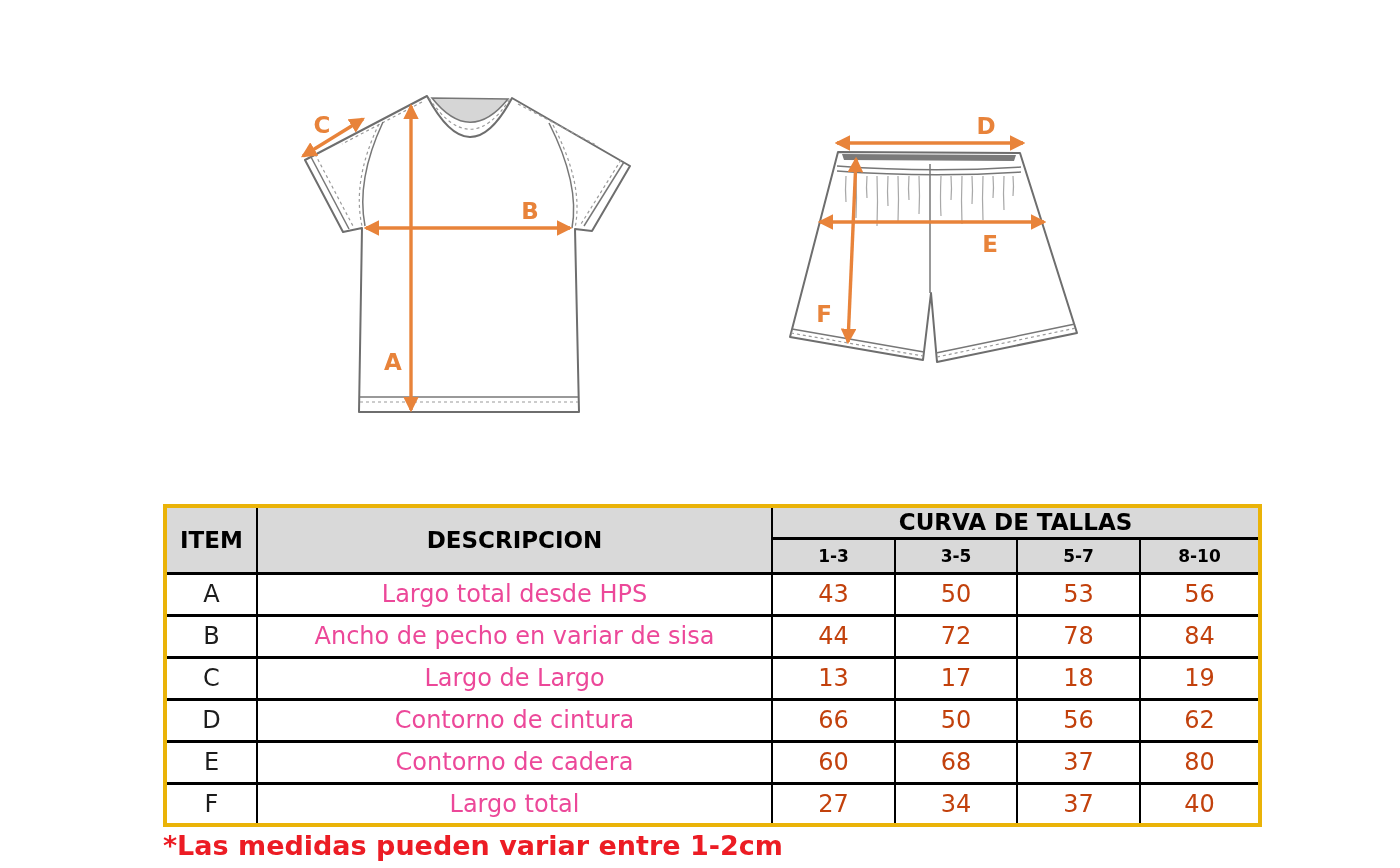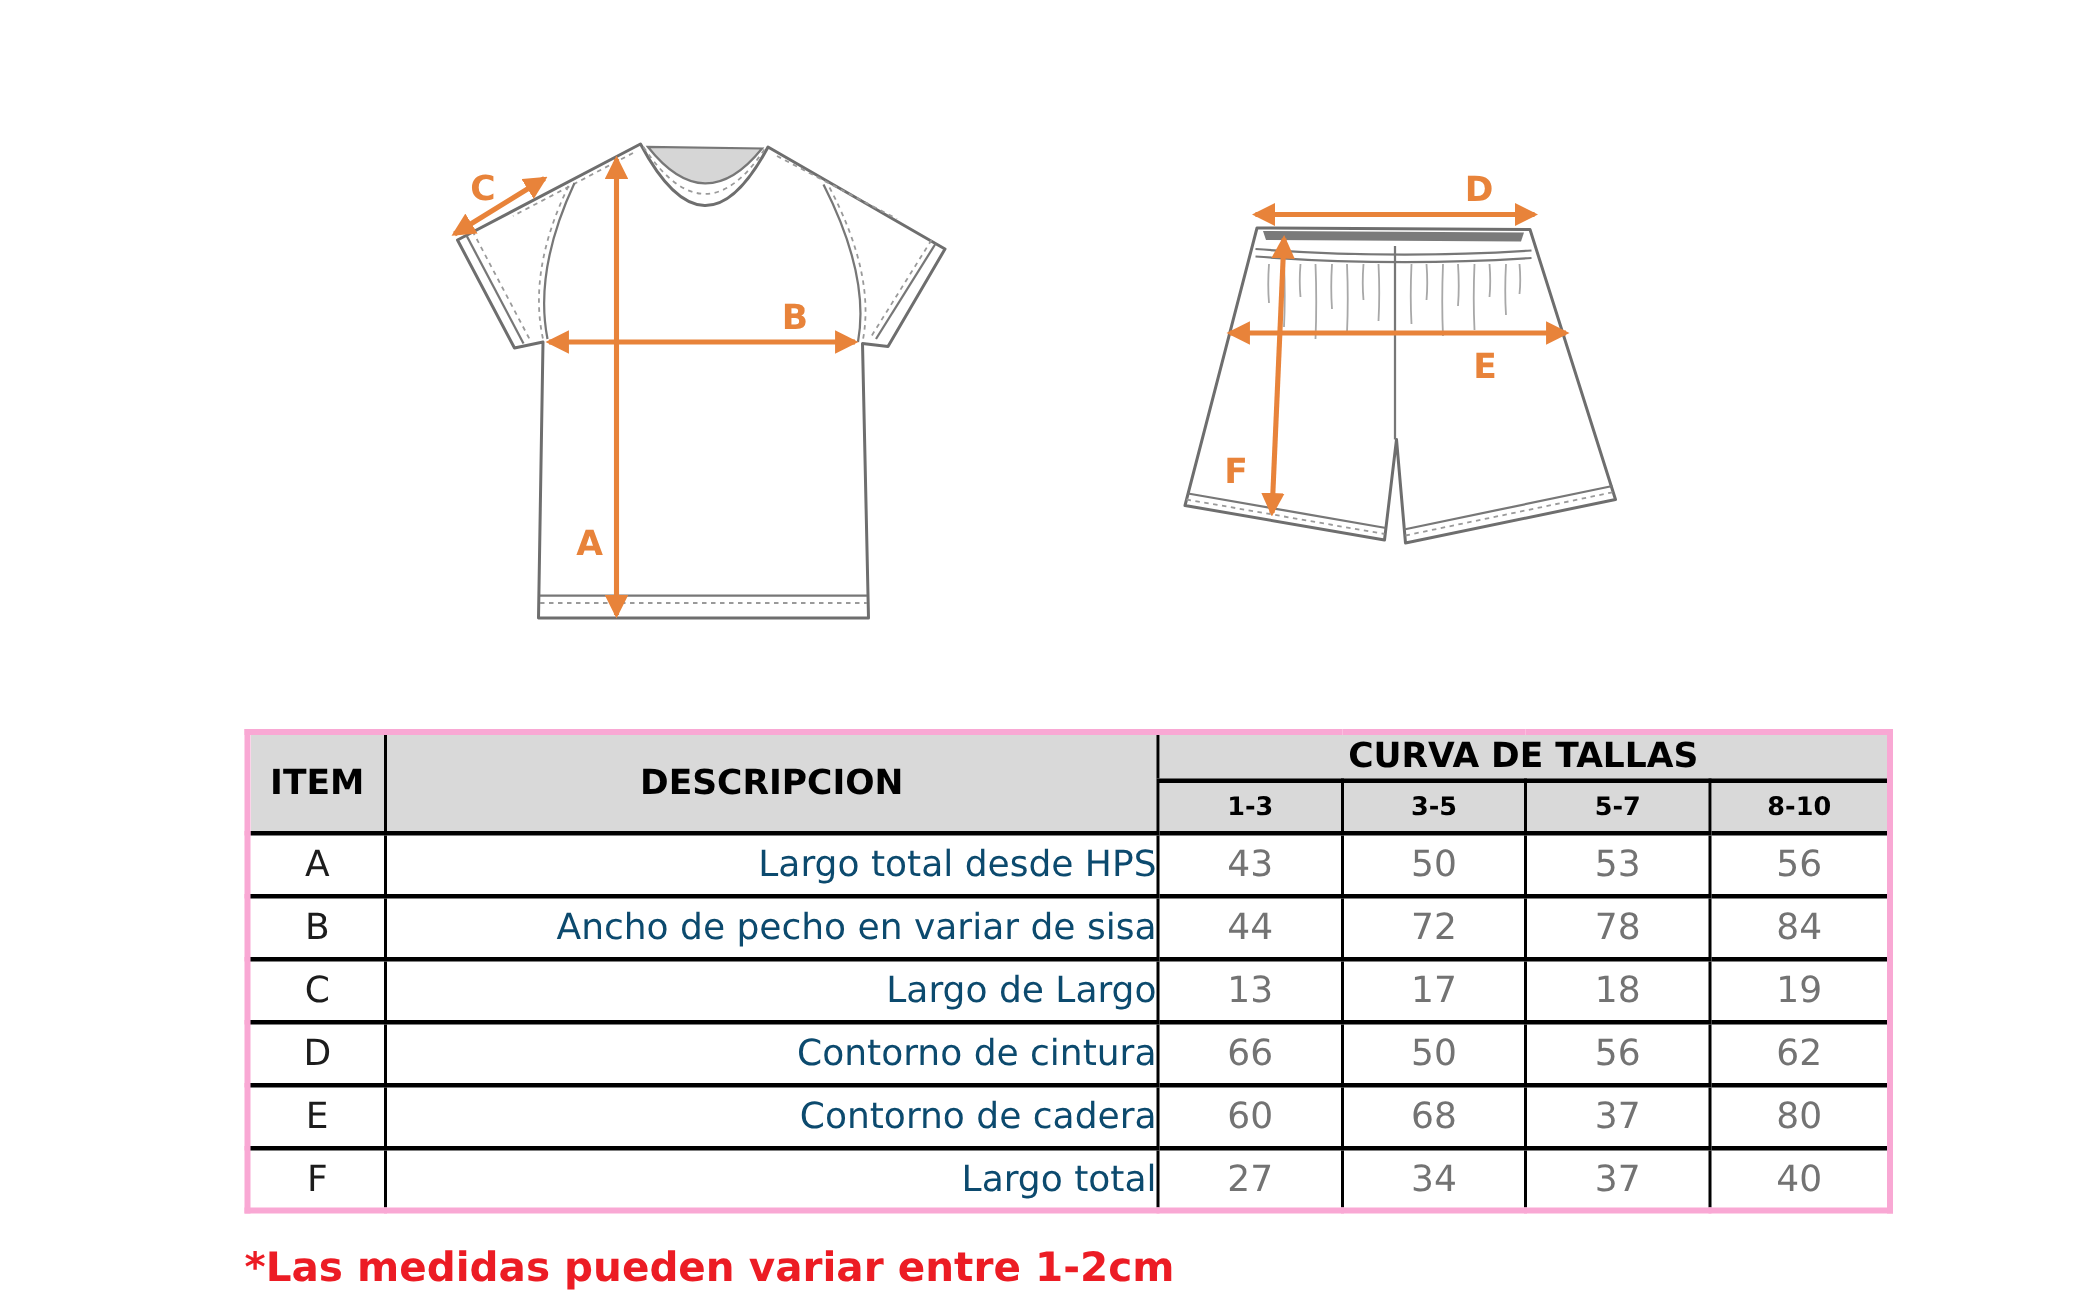--- a/index.html
+++ b/index.html
@@ -9,39 +9,39 @@
   }
   svg text{
     font-family:"DejaVu Sans","Liberation Sans",sans-serif;
     font-weight:bold;font-size:23px;fill:#E8833A;
   }
   .diagram{position:absolute;}
   .tshirt{left:280px;top:80px;}
   .shorts{left:780px;top:100px;}
 
   table.size-table{
-    position:absolute;left:163px;top:486px;width:1095px;
+    position:absolute;left:163px;top:504px;width:1095px;
     border-collapse:collapse;table-layout:fixed;
-    border:4px solid #f9a8d4;
+    border:4px solid #eab308;
   }
   table.size-table th,table.size-table td{
     border:2px solid #000;border-top-width:3px;border-bottom-width:3px;
     padding:0;overflow:hidden;white-space:nowrap;
   }
   table.size-table thead th{
     background:#D9D9D9;font-weight:bold;color:#000;text-align:center;
   }
   th.hdr-main{font-size:23px;}
   th.hdr-size{font-size:17px;}
   tr.hdr-row-1{height:32px;}
   tr.hdr-row-2{height:35px;}
   tbody tr{height:42px;}
   td.item{font-size:24px;text-align:center;color:#1c1c1c;}
-  td.desc{font-size:24px;text-align:right;padding-left:9px;color:#0c4a6e;margin-top:37px;}
-  td.val{font-size:24px;text-align:center;color:#737373;}
+  td.desc{font-size:24px;text-align:center;padding-left:9px;color:#ec4899;margin-top:37px;}
+  td.val{font-size:24px;text-align:center;color:#c2410c;}
 
   .footnote{
     position:absolute;left:163px;top:830px;width:1095px;
     text-align:left;padding-right:6px;box-sizing:border-box;
     font-size:27px;font-weight:bold;color:#EC1C24;
   }
   .outline{fill:#ffffff;stroke:#6e6e6e;stroke-width:2;stroke-linejoin:round;}
   .detail{fill:none;stroke:#777777;stroke-width:1.5;}
   .stitch{fill:none;stroke:#9a9a9a;stroke-width:1.2;stroke-dasharray:3 3;}
   .gather{fill:none;stroke:#a8a8a8;stroke-width:1.2;}

